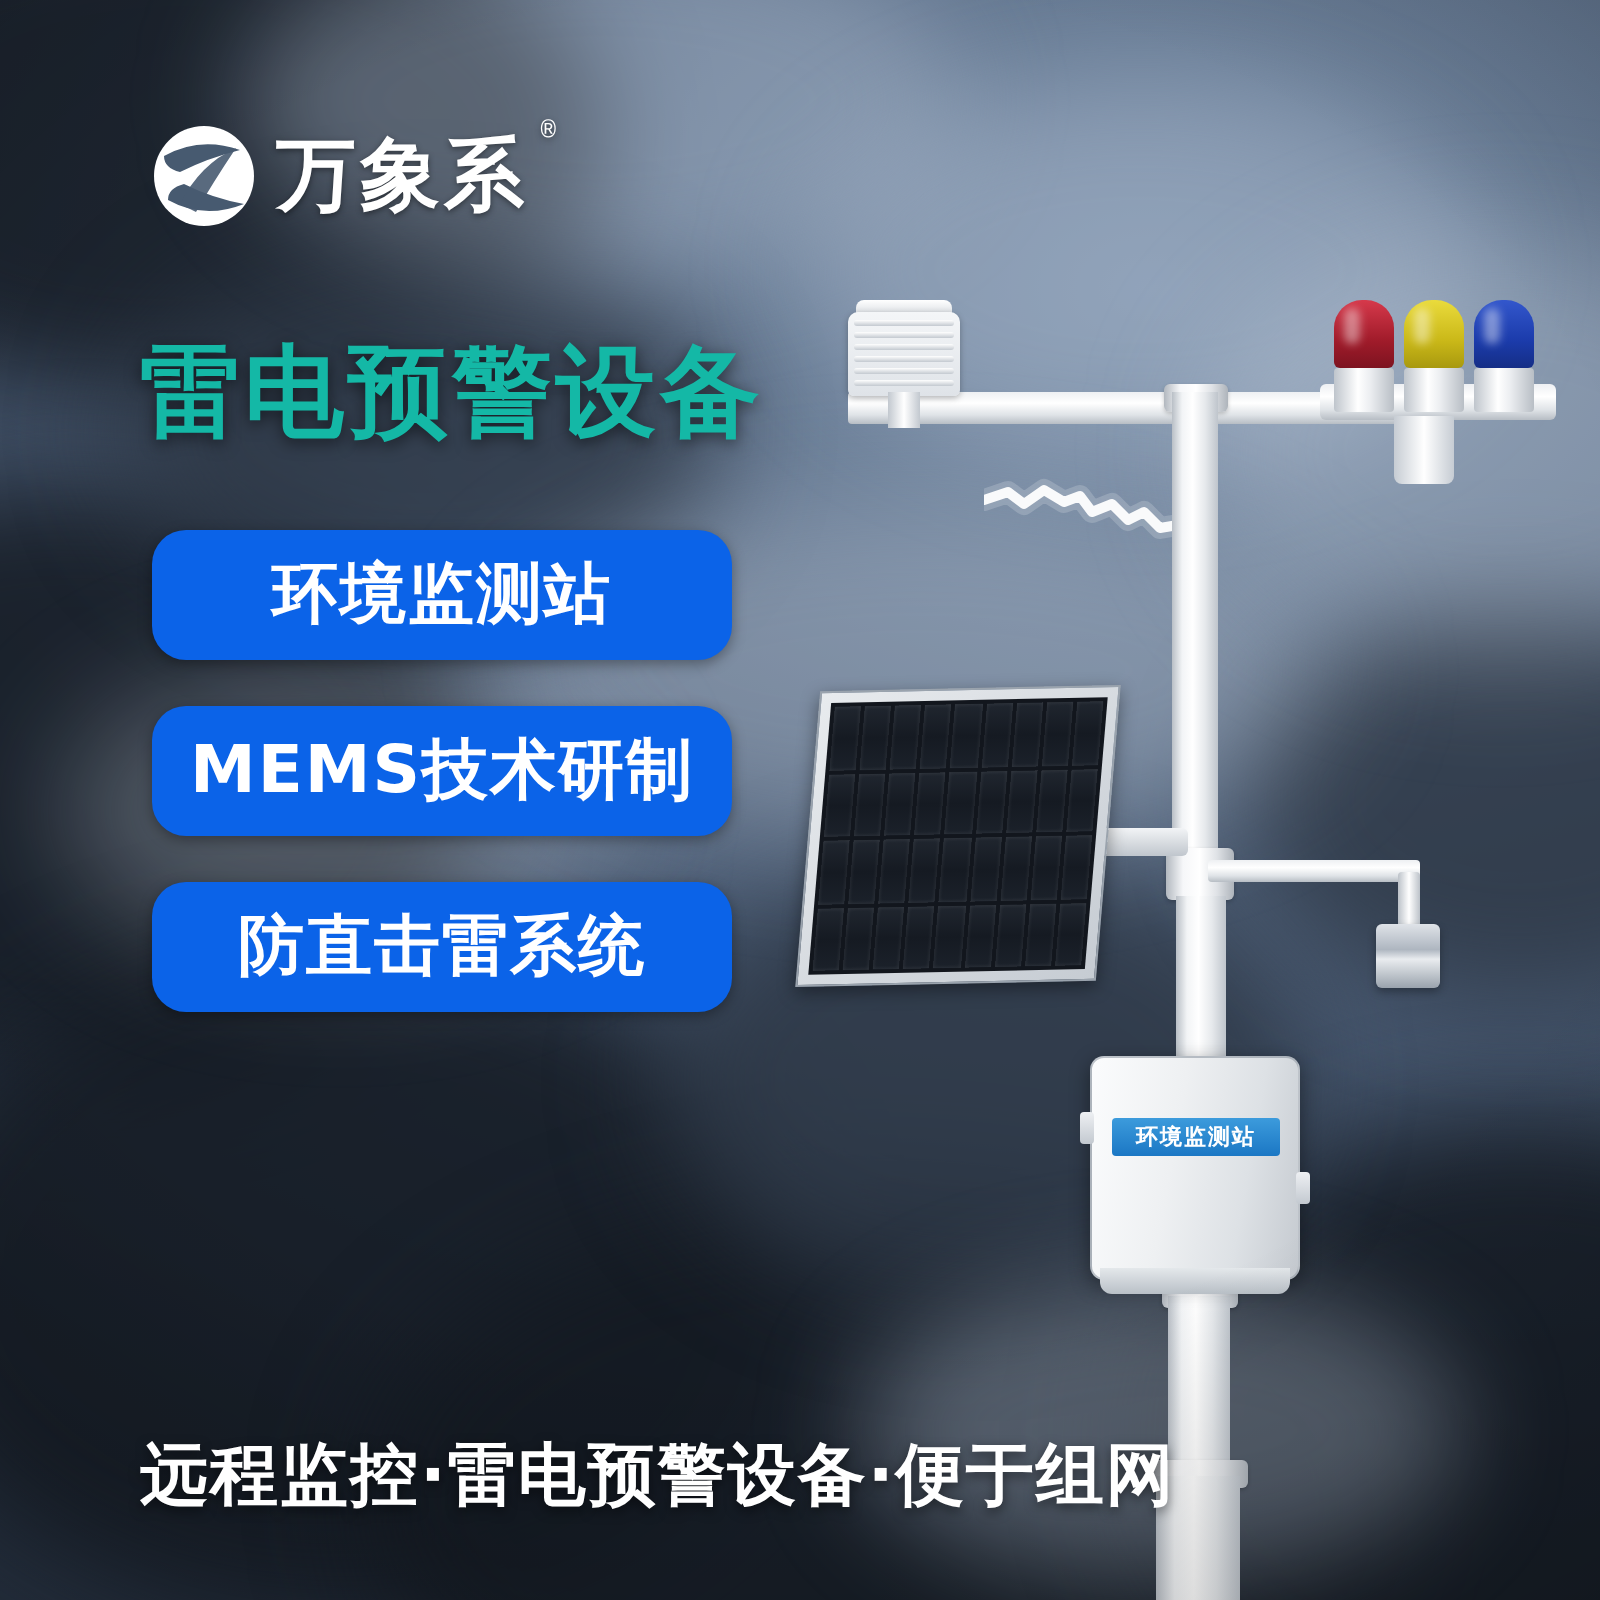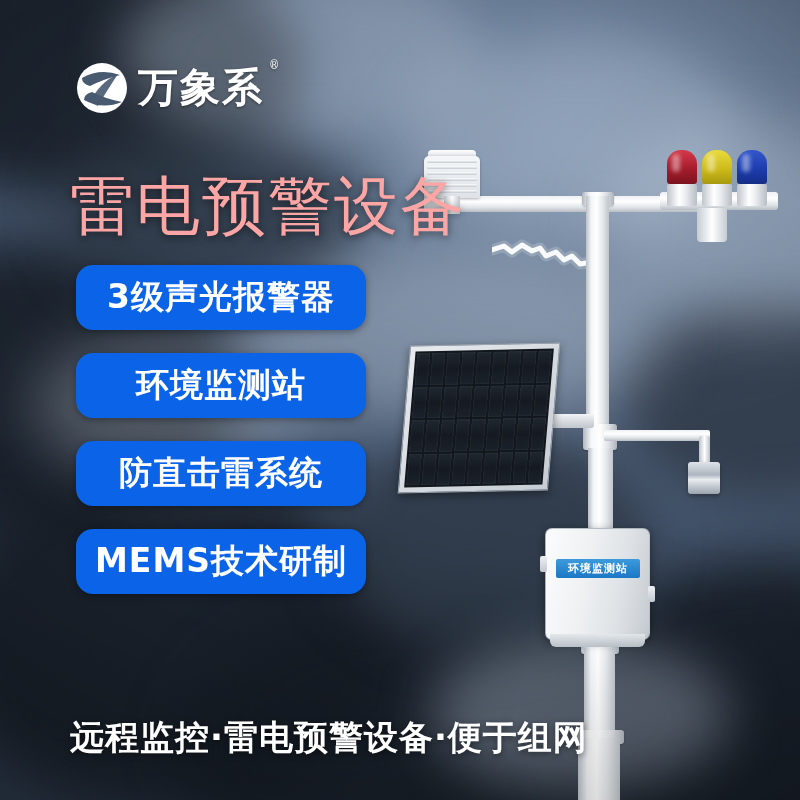--- a/index.html
+++ b/index.html
@@ -44,21 +44,21 @@
     position:relative;
   }
   .logo-reg{
     position:absolute; right:-16px; top:-2px;
     font-size:13px; font-weight:400; color:#fff;
   }
 
   
   .headline{
     position:absolute; left:70px; top:163px;
-    font-size:64px; font-weight:400; color:#fca5a5; letter-spacing:2px;
+    font-size:50px; font-weight:700; color:#14b8a6; letter-spacing:2px;
     font-family:"DejaVu Sans","Liberation Sans",sans-serif;
     text-shadow:0 2px 8px rgba(0,0,0,.55);
     white-space:nowrap;
   }
 
   
   .pills{ position:absolute; left:76px; top:265px; }
   .pill{
     width:290px; height:65px; border-radius:17px;
     background:#0b63e8;
@@ -354,28 +354,25 @@
     <div class="logo-text">
       <span>万象系</span>
       <span class="logo-reg">®</span>
     </div>
   </div>
 
   <div class="headline">雷电预警设备</div>
 
   <div class="pills" id="pills">
       <div class="pill">
-        <span>3级声光报警器</span>
+        <span>环境监测站</span>
       </div>
       <div class="pill">
-        <span>环境监测站</span>
+        <span>MEMS技术研制</span>
       </div>
       <div class="pill">
         <span>防直击雷系统</span>
       </div>
-      <div class="pill">
-        <span>MEMS技术研制</span>
-      </div>
     </div>
 
   <div class="tagline">远程监控·雷电预警设备·便于组网</div>
 
 </div>
 
 </body></html>

